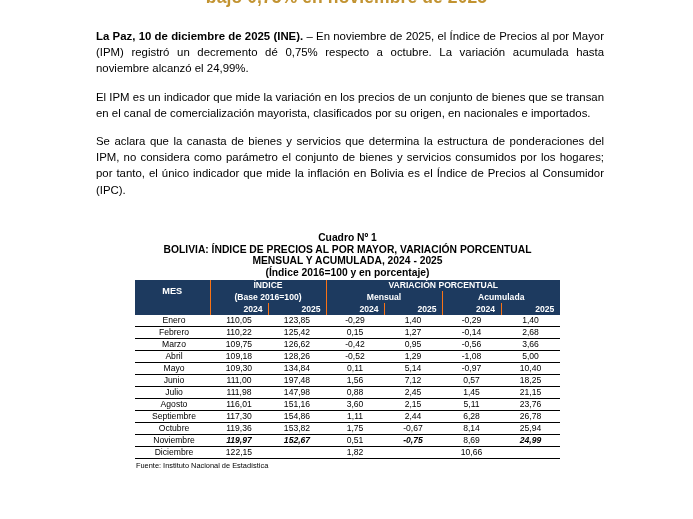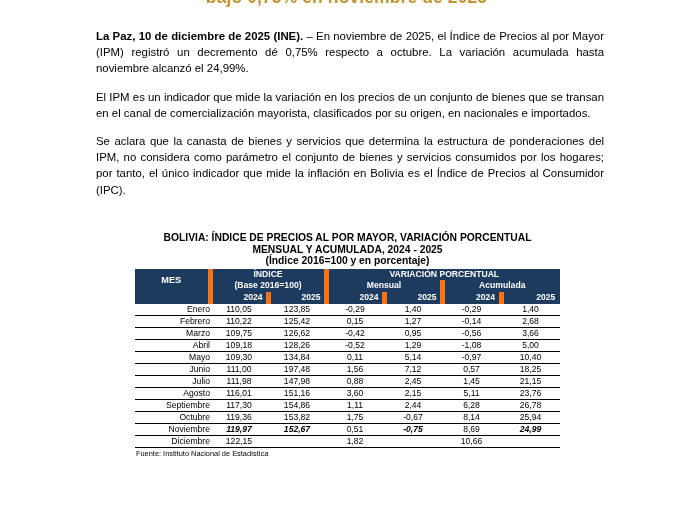--- a/index.html
+++ b/index.html
@@ -89,38 +89,38 @@
   }
 
   
   thead th {
     background: #1d3a5f;
     color: #ffffff;
     font-weight: bold;
     text-align: center;
     border: none;
   }
-  thead th.sep-l { border-left: 5px solid #f97316; }
+  thead th.sep-l { border-left: 1px solid #f97316; }
   thead th.mes {
     vertical-align: middle;
     font-size: 9.2px;
   }
   thead tr.r1 th { height: 11px; }
   thead tr.r2 th { height: 12px; }
   thead tr.r3 th { height: 12px; padding-left: 28px; }
 
   
   tbody td {
     border-bottom: 0.8px solid #000000;
     text-align: center;
     color: #000;
     height: 11.2px;
   }
   tbody td.month {
-    text-align: right;
+    text-align: center;
     padding-left: 3px;
   }
   tbody tr:first-child td { border-top: none; }
   tbody td.bold { font-weight: bold; font-style: italic; }
 
   .src {
     font-size: 7.4px;
     color: #000;
     margin-top: 1.5px;
     padding-left: 1px;
@@ -140,20 +140,21 @@
 
   <p class="para">El IPM es un indicador que mide la variación en los precios de un conjunto de bienes que se transan en el canal de comercialización mayorista, clasificados por su origen, en nacionales e importados.</p>
 
   <p class="para">Se aclara que la canasta de bienes y servicios que determina la estructura de ponderaciones del IPM, no considera como parámetro el conjunto de bienes y servicios consumidos por los hogares; por tanto, el único indicador que mide la inflación en Bolivia es el Índice de Precios al Consumidor (IPC).</p>
 
 </div>
 
 <div class="table-block">
 
   <div class="tbl-title">
+    <span class="l1">Cuadro Nº 1</span>
     <span class="l2">BOLIVIA: ÍNDICE DE PRECIOS AL POR MAYOR, VARIACIÓN PORCENTUAL</span>
     <span class="l3">MENSUAL Y ACUMULADA, 2024 - 2025</span>
     <span class="l4">(Índice 2016=100 y en porcentaje)</span>
   </div>
 
   <table class="ipm">
     <colgroup>
       <col style="width:75px">
       <col style="width:58px">
       <col style="width:58px">

